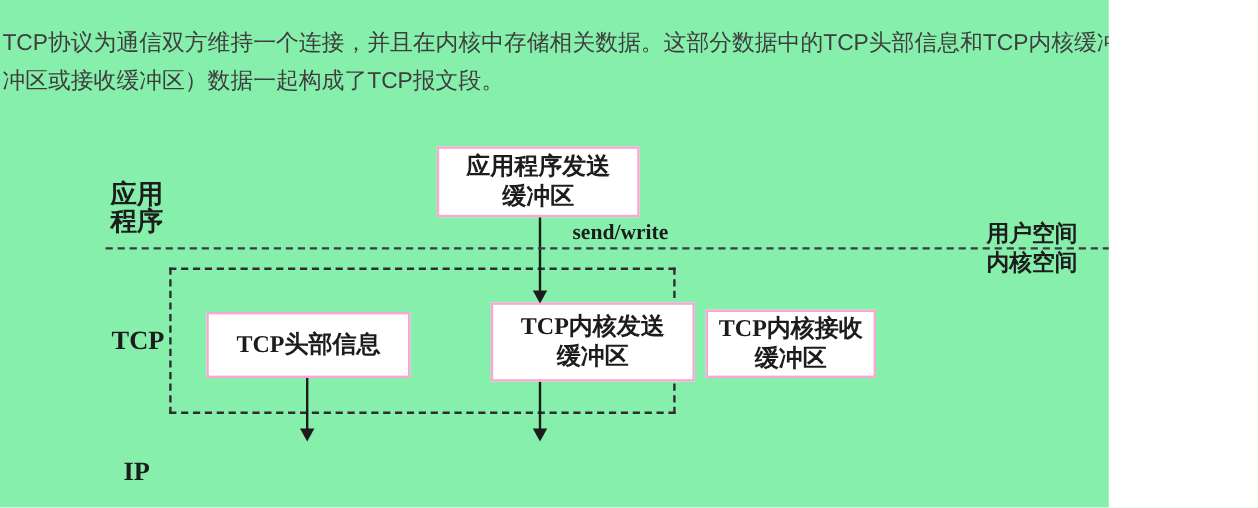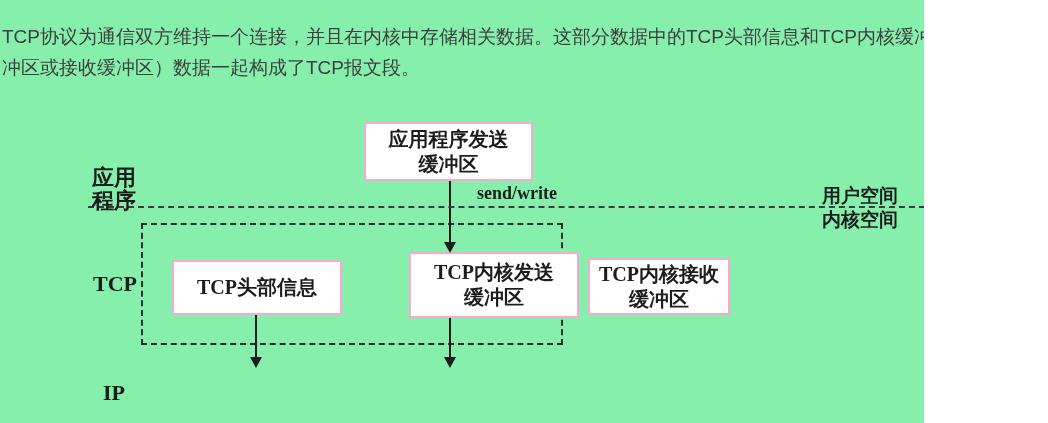--- a/index.html
+++ b/index.html
@@ -33,21 +33,21 @@
   .dash-h{position:absolute;height:0;border-top:2px dashed #3c3c3c;z-index:1;}
   .dash-box{position:absolute;border:2px dashed #2e2e2e;z-index:0;}
 </style>
 </head>
 <body>
 
 <div class="canvas">
 
   <p class="intro">TCP协议为通信双方维持一个连接，并且在内核中存储相关数据。这部分数据中的TCP头部信息和TCP内核缓冲区（发送缓冲区或接收缓冲区）数据一起构成了TCP报文段。</p>
 
-  <div class="layer-label dfont" style="left:92px;top:150px;margin-top:16px;">应用
+  <div class="layer-label dfont" style="left:92px;top:150px;">应用
 程序</div>
   <div class="layer-label dfont" style="left:93px;top:272px;">TCP</div>
   <div class="layer-label dfont" style="left:103px;top:381px;">IP</div>
 
   <div class="dbox dfont" style="left:364px;top:122px;width:165px;height:55px;">应用程序发送
 缓冲区</div>
 
   <div class="vline" style="left:449px;top:181px;height:67px;"></div>
   <div class="arrow-down" style="left:444px;top:242px;"></div>
 

